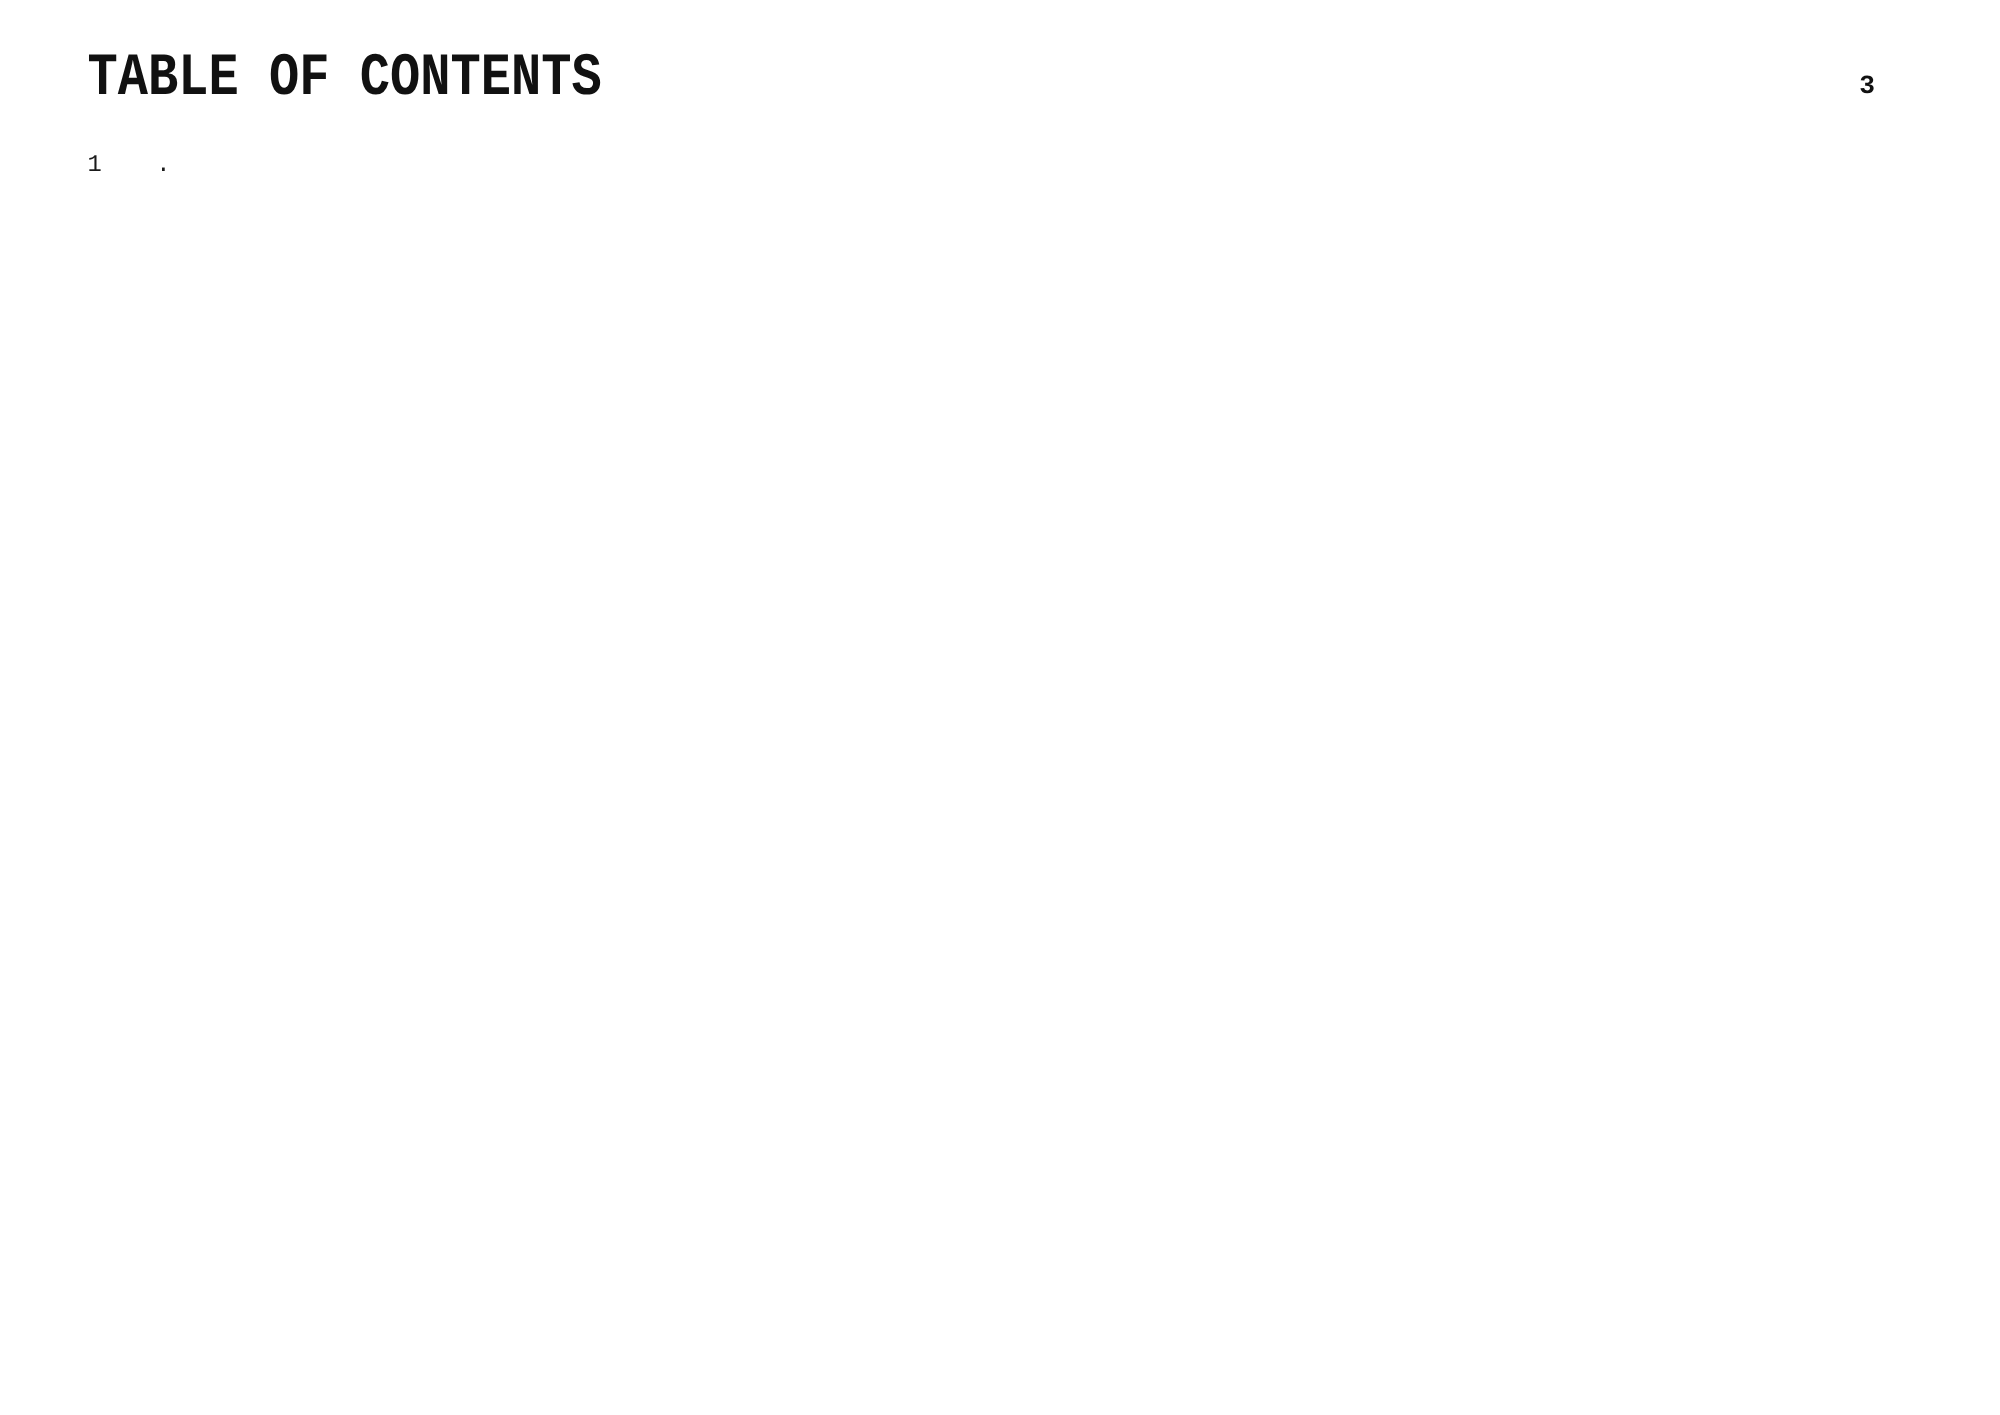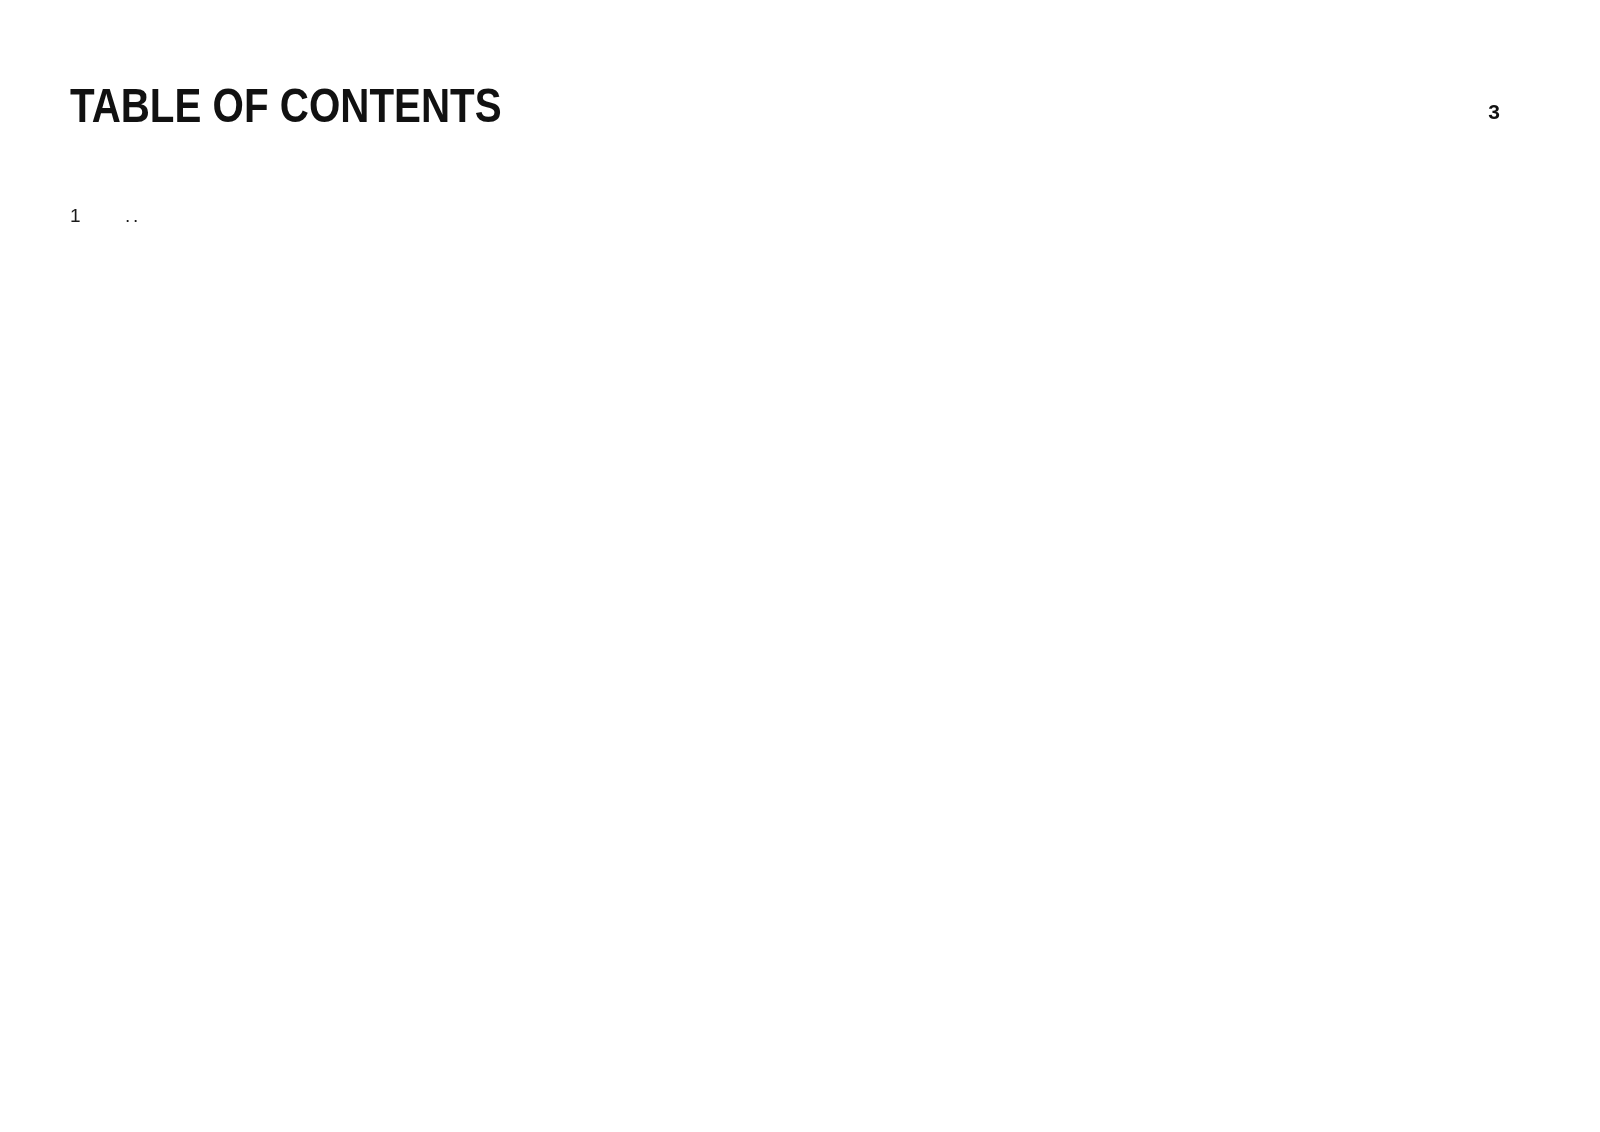--- a/index.html
+++ b/index.html
@@ -5,24 +5,23 @@
   html, body {
     margin: 0;
     padding: 0;
     background: #ffffff;
   }
   .page {
     position: relative;
     width: 1600px;
     height: 884px;
     background: #ffffff;
-    font-family: Liberation Sans, sans-serif;
+    font-family: Liberation Mono, monospace;
     color: #1a1a1a;
     overflow: hidden;
-    margin-top: 42px;
   }
   .doc-title {
     position: absolute;
     top: 36px;
     left: 70px;
     margin: 0;
     font-size: 48px;
     font-weight: 700;
     letter-spacing: 0px;
     transform: scaleX(0.84);

